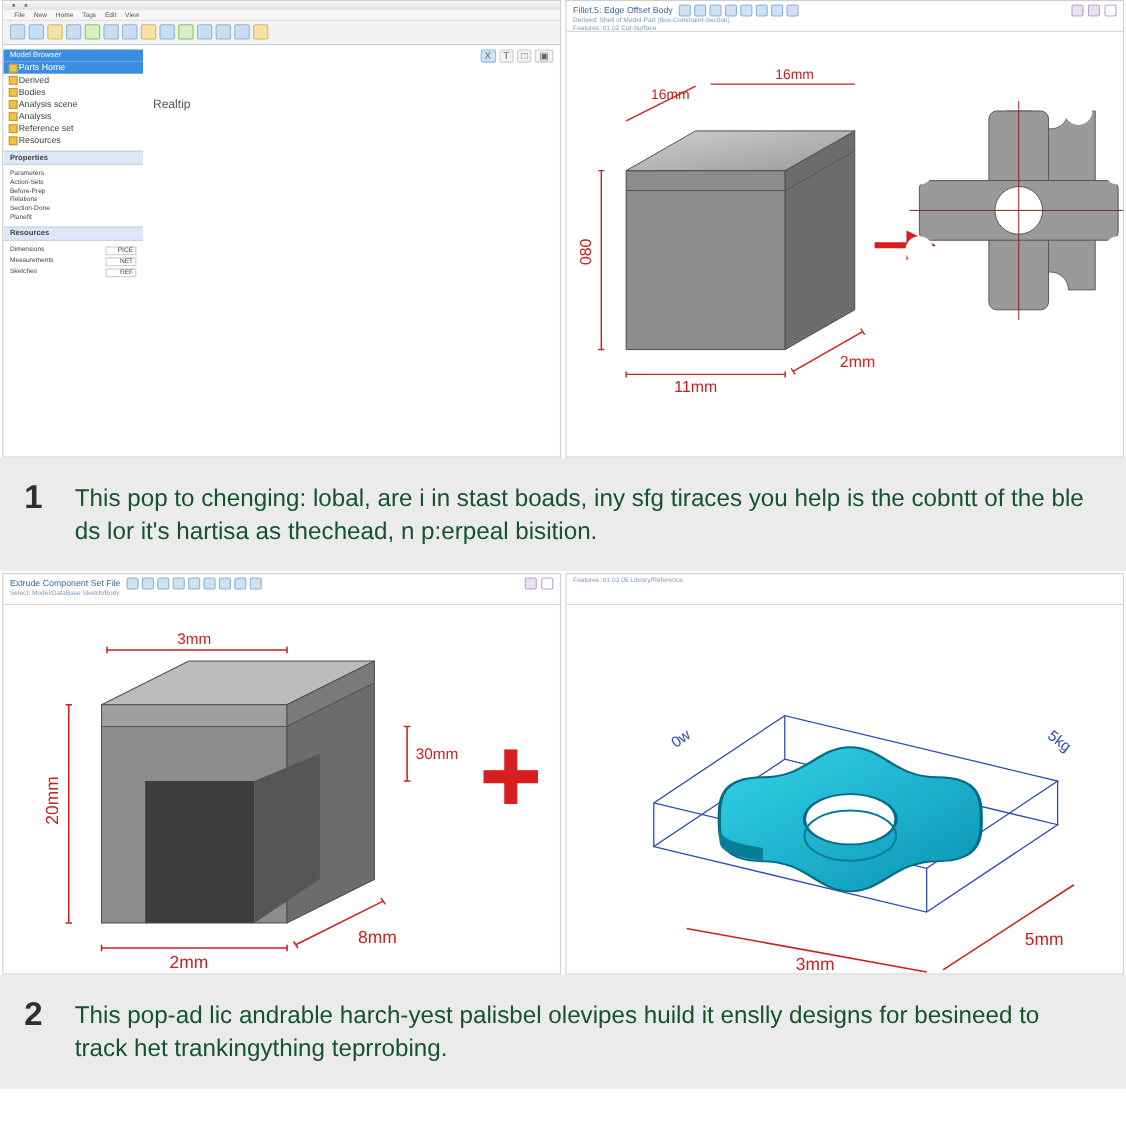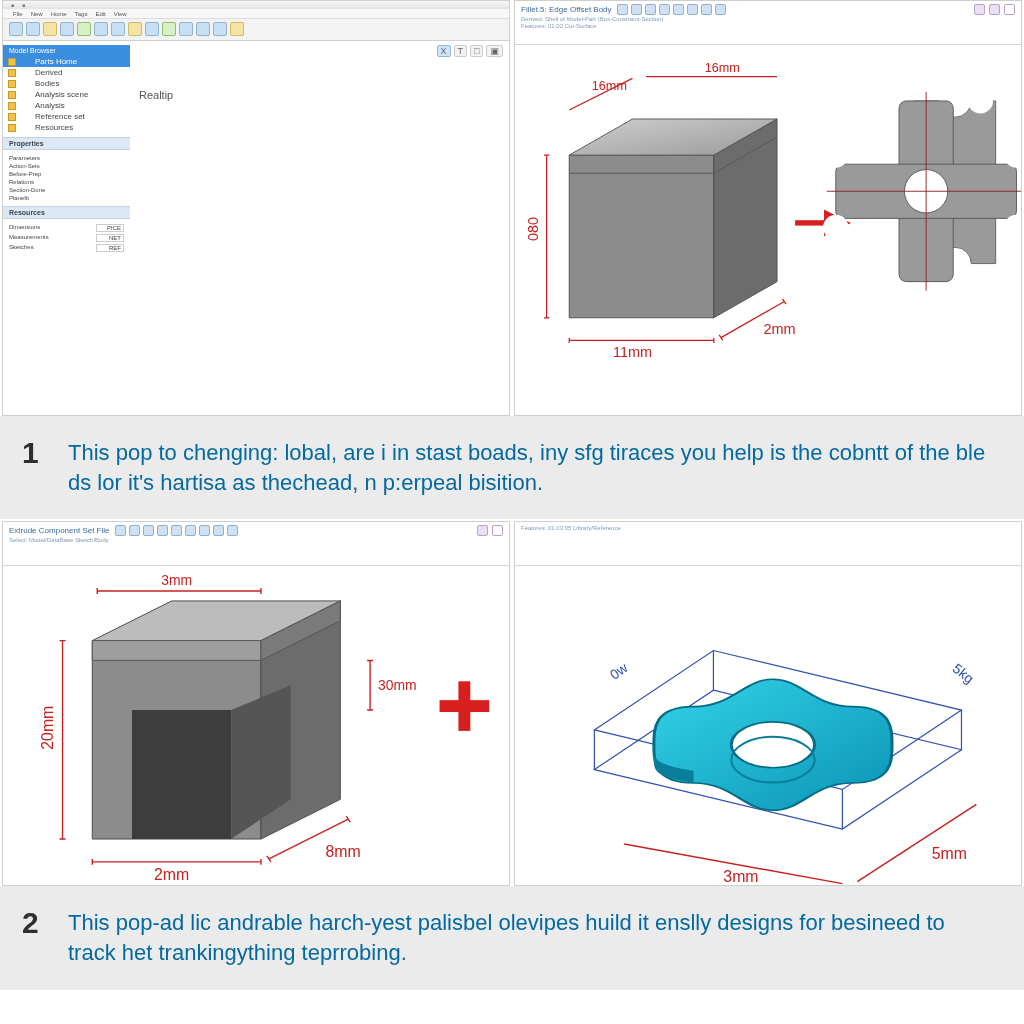--- a/index.html
+++ b/index.html
@@ -23,21 +23,21 @@
   .step-num {
     font-size: 30px;
     font-weight: 700;
     color: #2f2f2f;
     line-height: 1;
     width: 28px;
   }
   .step-text {
     font-size: 22px;
     line-height: 1.35;
-    color: #0369a1;
+    color: #14532d;
     flex: 1;
   }
 
   
   .panel-row {
     display: flex;
     gap: 4px;
     padding: 0 2px;
   }
   .panel-row.top { height: 416px; }
@@ -82,21 +82,21 @@
   .panel-body { position:relative; flex:1; }
 
   .sidebar {
     position:absolute; left:0; top:0; bottom:0; width:128px;
     background:#f7f7f7; border-right:1px solid #d7d7d7;
     font-size:8px; color:#444;
     display:flex; flex-direction:column;
   }
   .tree { padding:4px 0; }
   .tree-hdr { background:#3b8de0; color:#fff; padding:2px 6px; font-size:7px; }
-  .tree-item { display:flex; align-items:center; gap:19px; padding:1px 5px; }
+  .tree-item { display:flex; align-items:center; gap:1px; padding:1px 5px; }
   .tree-item .ico { width:8px; height:8px; background:#f0c24a; border:1px solid #c99a20; }
   .tree-item.sel { background:#3b8de0; color:#fff; }
   .tree-item.sel .lbl { color:#fff; }
   .sidebar .title-band { background:#dce8f5; padding:2px 6px; font-weight:bold; font-size:7px; border-top:1px solid #c3d2e2; border-bottom:1px solid #c3d2e2;}
   .prop-row { display:flex; justify-content:space-between; padding:1px 6px; font-size:6px;}
   .prop-row .pv { background:#fff; border:1px solid #ccc; padding:0 2px; min-width:28px; text-align:right;}
 
   .canvas { position:absolute; left:128px; right:0; top:0; bottom:0; background:#fff; }
   .canvas svg { width:100%; height:100%; }
 
@@ -112,21 +112,21 @@
     font-size:11px; color:#555;
   }
 
   
   .dim { font-family: Arial, sans-serif; fill:#c92020; font-size:16px; }
   .dimblue { fill:#2f4fb0; }
   .dimsmall { font-size:14px; }
 
   
   .slim-chrome {
-    height: 44px;
+    height: 28px;
     border-bottom:1px solid #d6d6d6;
     padding:3px 6px 0 6px;
     display:flex; flex-direction:column; gap:1px;
   }
   .slim-chrome .row { display:flex; gap:5px; align-items:center; }
   .slim-chrome .t { font-size:8px; color:#3b6aa0; }
   .slim-chrome .sub { font-size:6px; color:#7f9abb; }
   .toolbar-icons { display:flex; gap:3px; }
   .toolbar-icons i { width:11px; height:11px; background:#cfe1f3; border:1px solid #8fb0ce; border-radius:2px; display:block;}
   .toolbar-right { margin-left:auto; display:flex; gap:4px;}

